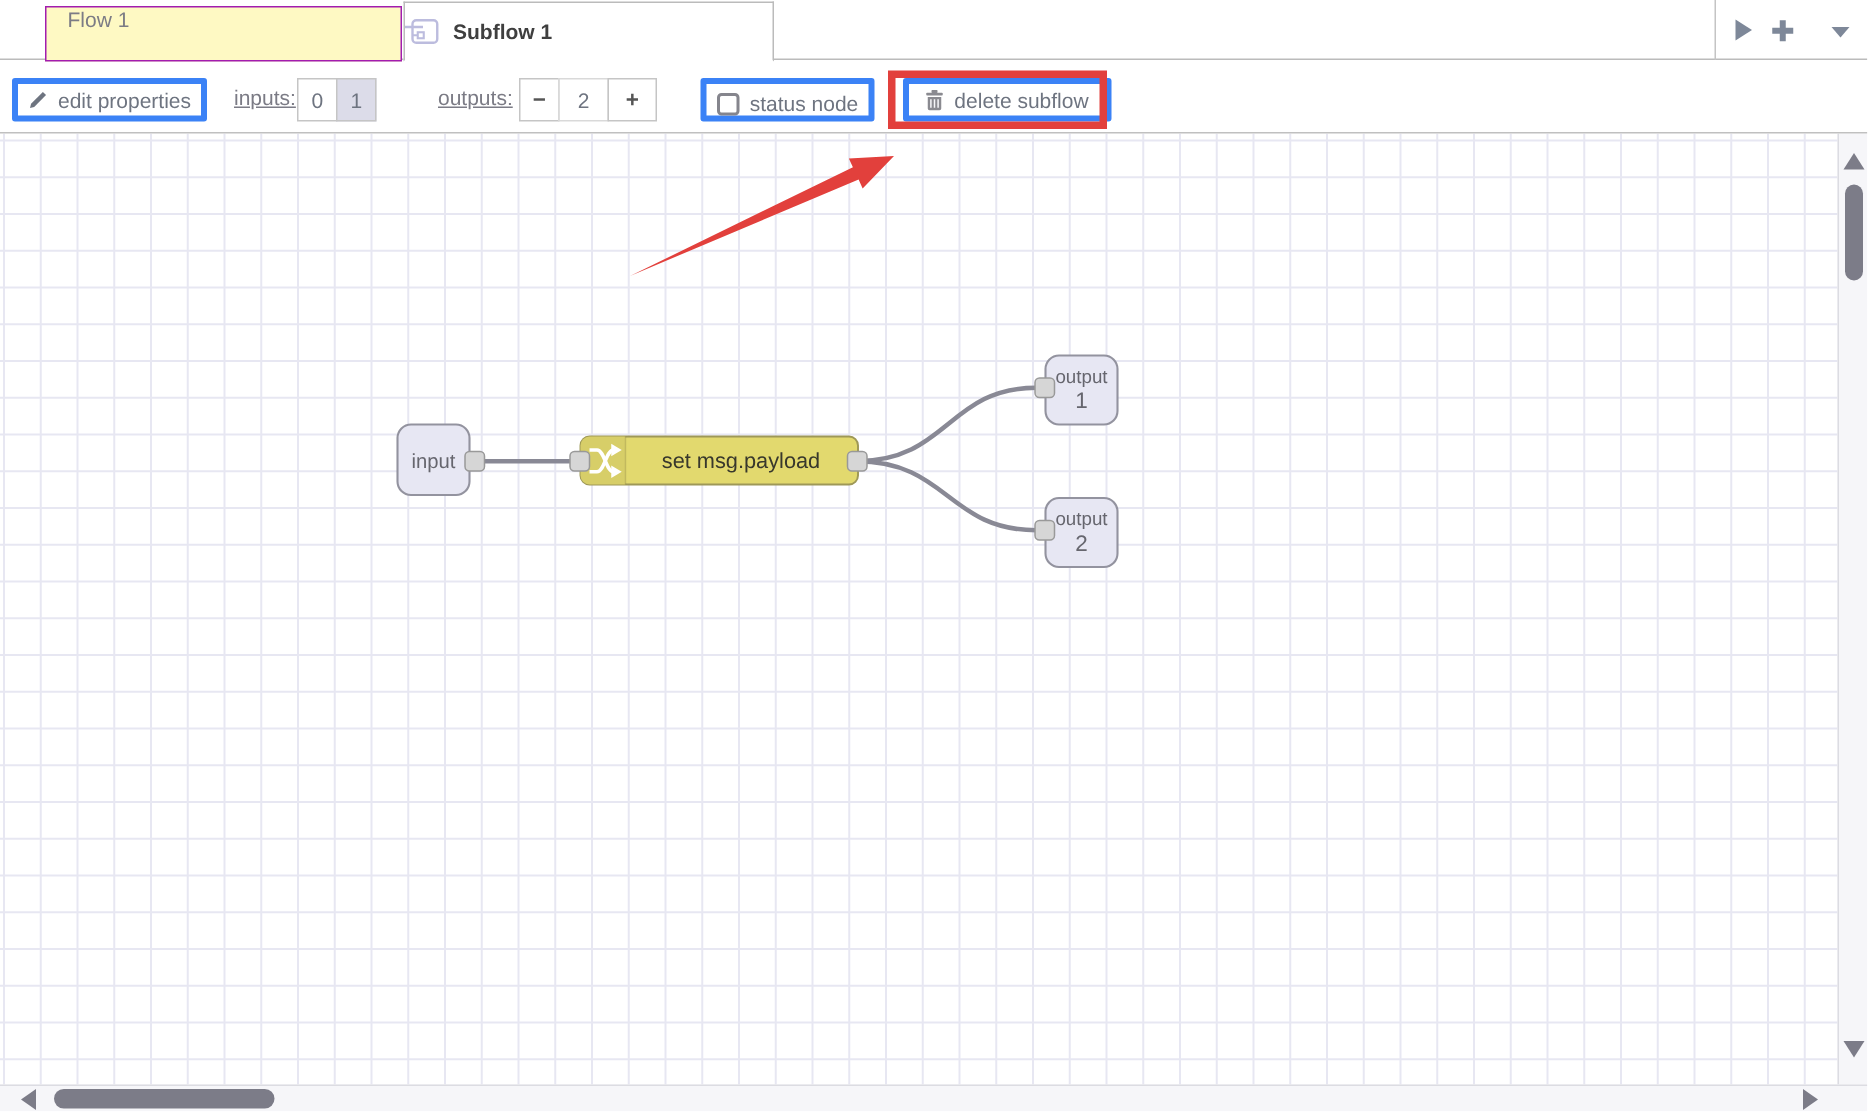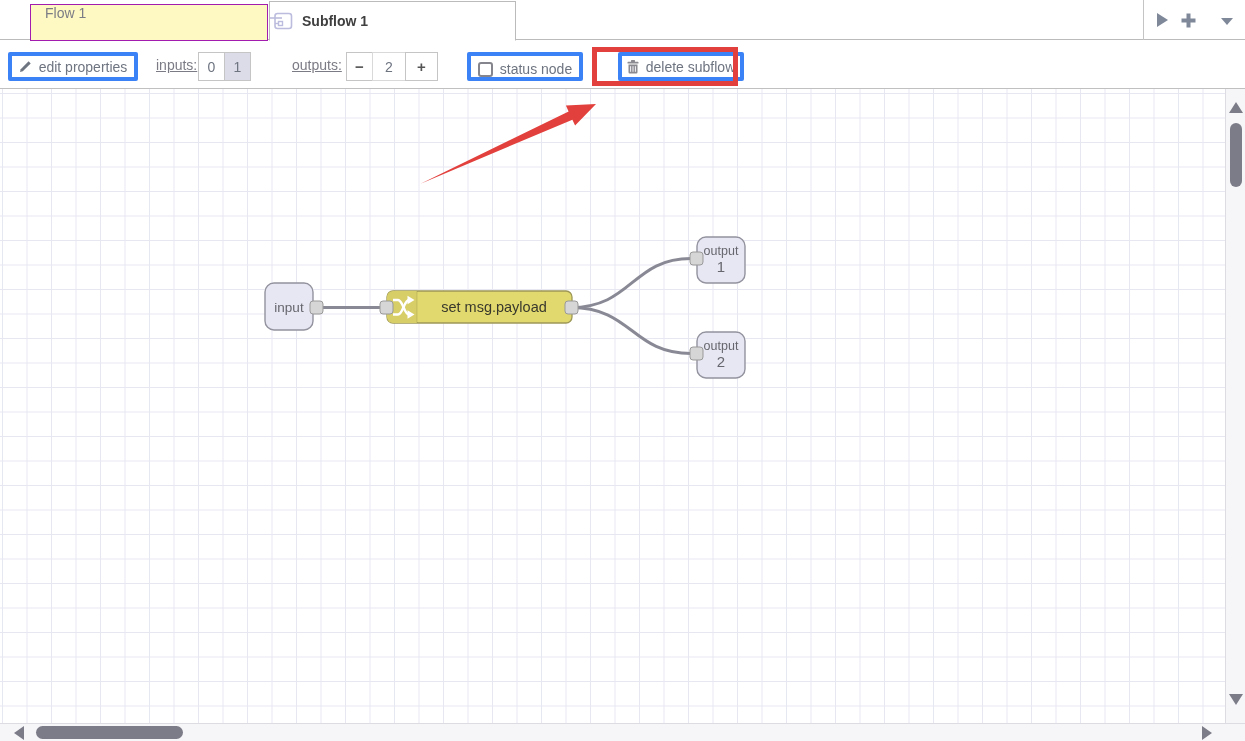--- a/index.html
+++ b/index.html
@@ -134,21 +134,21 @@
       <div class="cell op" style="width:27px;">−</div>
       <div class="cell val" style="width:34px;">2</div>
       <div class="cell op" style="width:33px;">+</div>
     </div>
 
     <div class="tb-btn" style="left:467px;width:116px;align-items:flex-end;">
       <span class="checkbox"></span>
       <span>status node</span>
     </div>
 
-    <div class="tb-btn" style="left:602px;width:126px;margin-left:16px;">
+    <div class="tb-btn" style="left:602px;width:139px;">
       <span style="display:flex;">
         <svg width="12" height="14" viewBox="0 0 12 14">
           <rect x="4" y="0" width="4" height="2" rx="0.5" fill="#8a8a90"></rect>
           <rect x="0.5" y="1.8" width="11" height="1.8" rx="0.6" fill="#8a8a90"></rect>
           <path d="M1.5 4.6 H10.5 V12.3 a1.2 1.2 0 0 1 -1.2 1.2 H2.7 a1.2 1.2 0 0 1 -1.2 -1.2 Z" fill="#8a8a90"></path>
           <path d="M3.6 6.2 V11.8 M6 6.2 V11.8 M8.4 6.2 V11.8" stroke="#f6f6f9" stroke-width="1"></path>
         </svg>
       </span>
       <span>delete subflow</span>
     </div>

